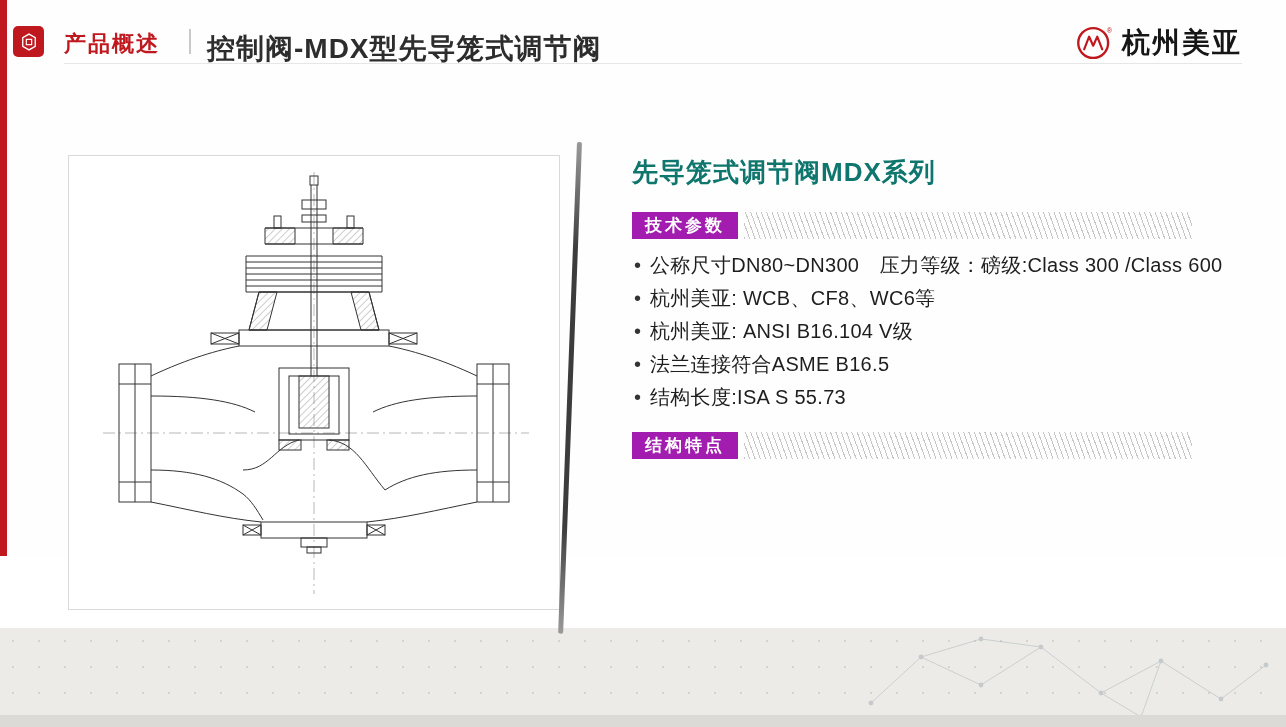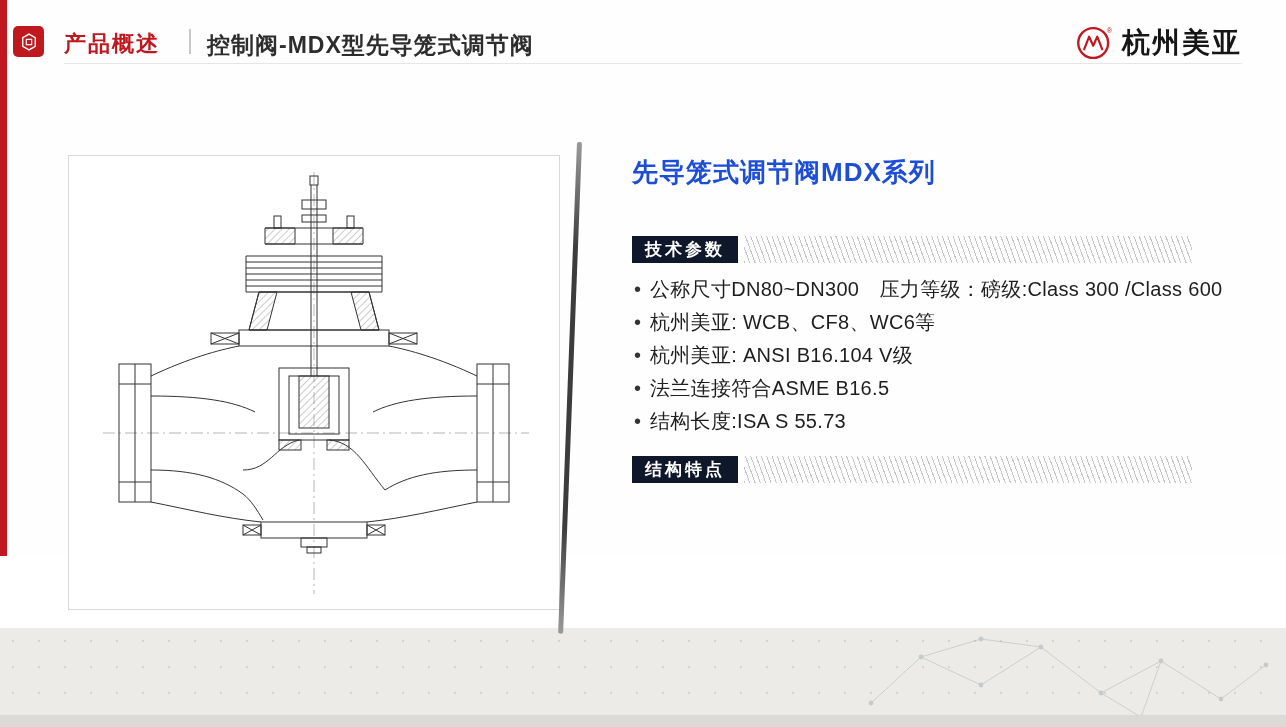--- a/index.html
+++ b/index.html
@@ -22,21 +22,21 @@
     background:#c0181f; border-radius:5px;
     display:flex; align-items:center; justify-content:center;
   }
   .section-title {
     position:absolute; left:64px; top:29px;
     font-size:22px; font-weight:bold; color:#c0181f; letter-spacing:2px;
   }
   .header-sep { position:absolute; left:189px; top:29px; width:2px; height:25px; background:#c9c9c9; }
   .page-title {
     position:absolute; left:207px; top:30px;
-    font-size:23px; font-weight:bold; color:#2d2d2d; letter-spacing:1px;text-align:right;
+    font-size:28px; font-weight:bold; color:#2d2d2d; letter-spacing:1px;text-align:right;
   }
   .header-rule { position:absolute; left:64px; top:63px; right:44px; height:1px; background:#e7e6e4; }
   .logo { position:absolute; right:44px; top:24px; display:flex; align-items:center; gap:8px; }
   .logo-text { font-size:28px; color:#161616; font-weight:600; letter-spacing:2px; }
 
   
   .drawing-box {
     position:absolute; left:68px; top:155px; width:492px; height:455px;
     border:1px solid #d9d9d9; background:#ffffff;
     display:flex; align-items:center; justify-content:center; z-index:2;
@@ -45,26 +45,26 @@
   
   .page-curl {
     position:absolute; left:577px; top:142px; width:5px; height:492px;
     background:linear-gradient(to bottom,#9a9a9a,#3c3c3c 22%,#3c3c3c 78%,#9a9a9a);
     transform:rotate(2.2deg); transform-origin:top center; border-radius:2px; z-index:3;
   }
 
   
   .content { position:absolute; left:632px; top:158px; width:560px; z-index:5; }
   .content-title {
-    color:#1d4ed8; font-size:26px; font-weight:bold; letter-spacing:1px;
-    line-height:1.15; margin-bottom:48px;
+    color:#0f766e; font-size:26px; font-weight:bold; letter-spacing:1px;
+    line-height:1.15; margin-bottom:24px;
   }
   .badge-row { display:flex; align-items:stretch; height:27px; margin:18px 0 10px; }
   .badge {
-    background:#0f172a; color:#ffffff; font-size:17px; font-weight:bold;
+    background:#a21caf; color:#ffffff; font-size:17px; font-weight:bold;
     padding:0 13px; display:flex; align-items:center; letter-spacing:3px; flex:0 0 auto;
   }
   .hatch {
     flex:1; margin-left:6px;
     background:repeating-linear-gradient(70deg,#c6c6c6 0 1px,transparent 1px 5px);
   }
   ul.points { list-style:none; }
   ul.points li {
     position:relative; padding-left:18px;
     font-size:20px; color:#1e1e1e; line-height:33px;

